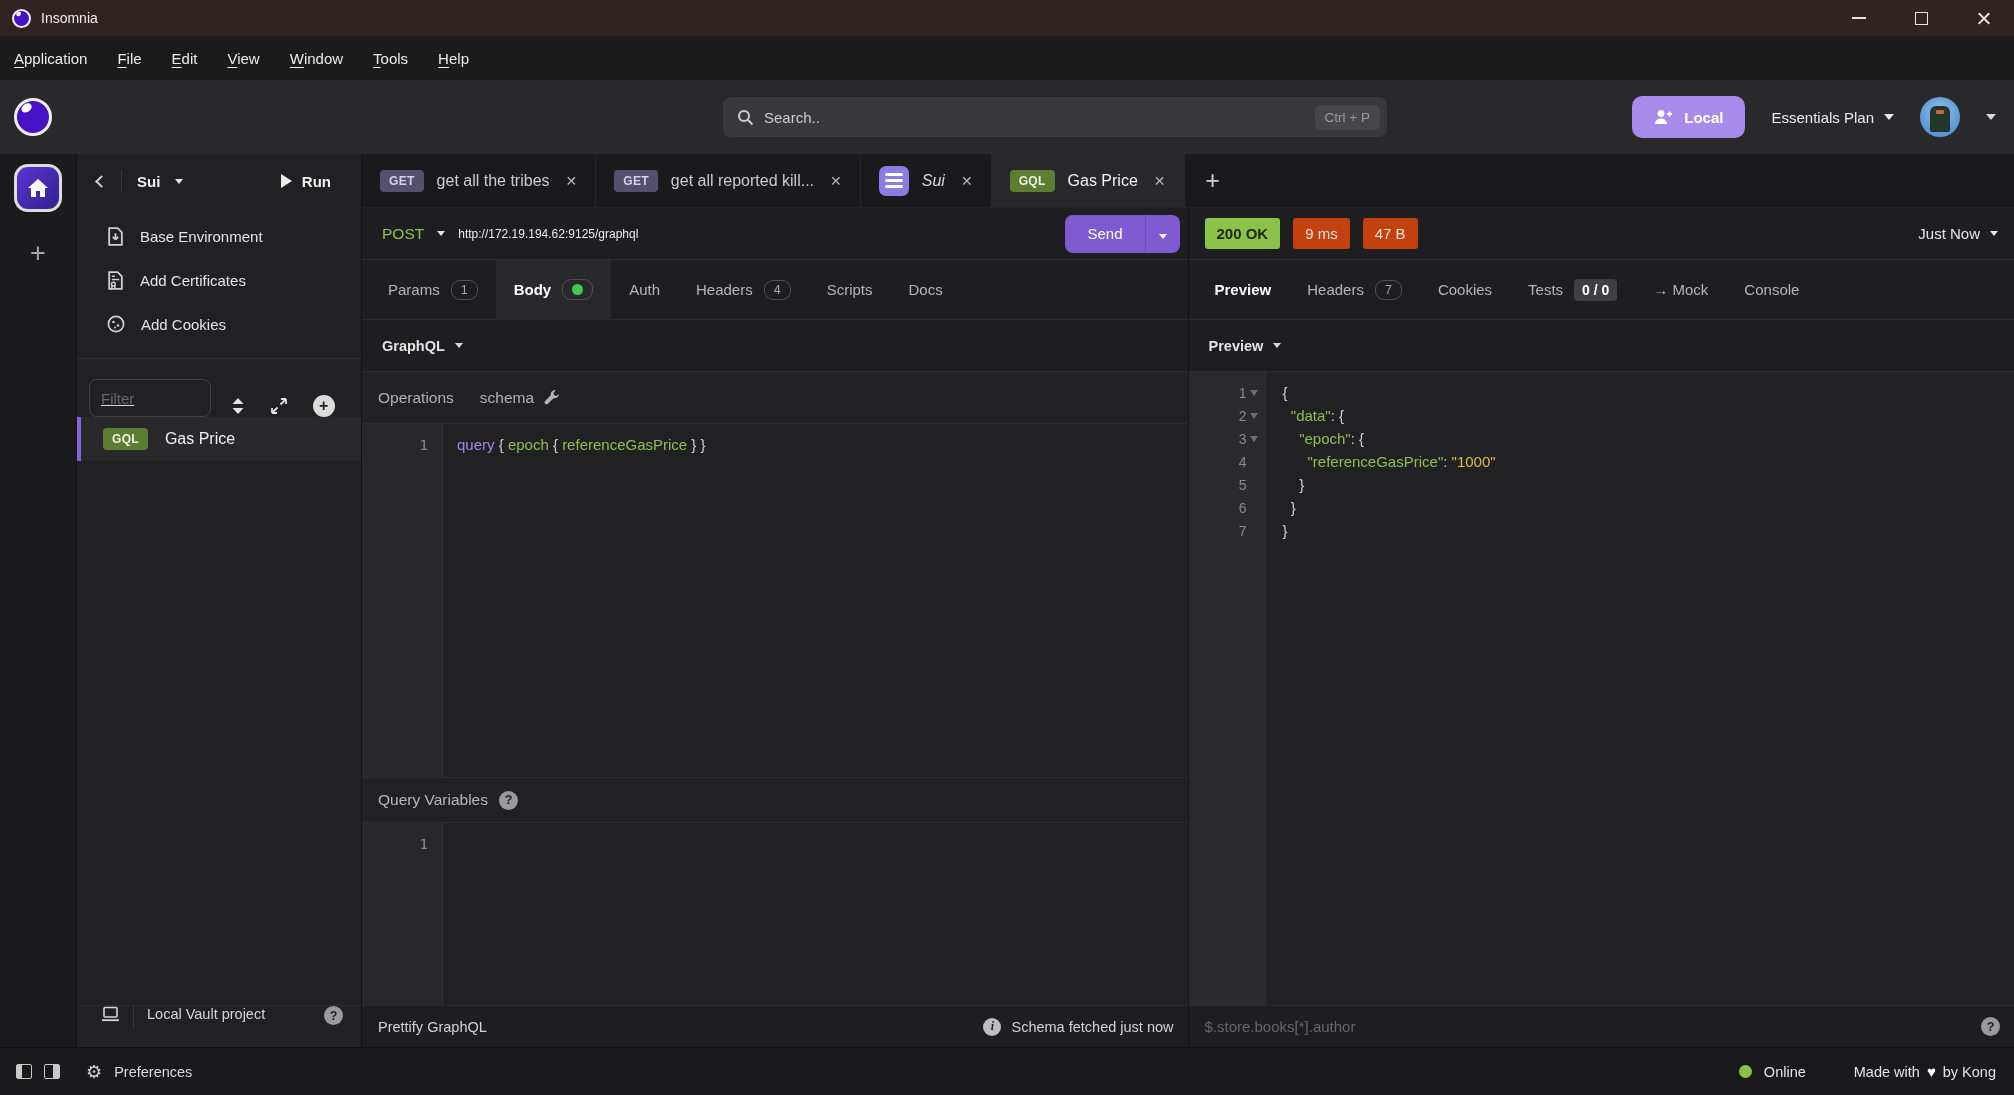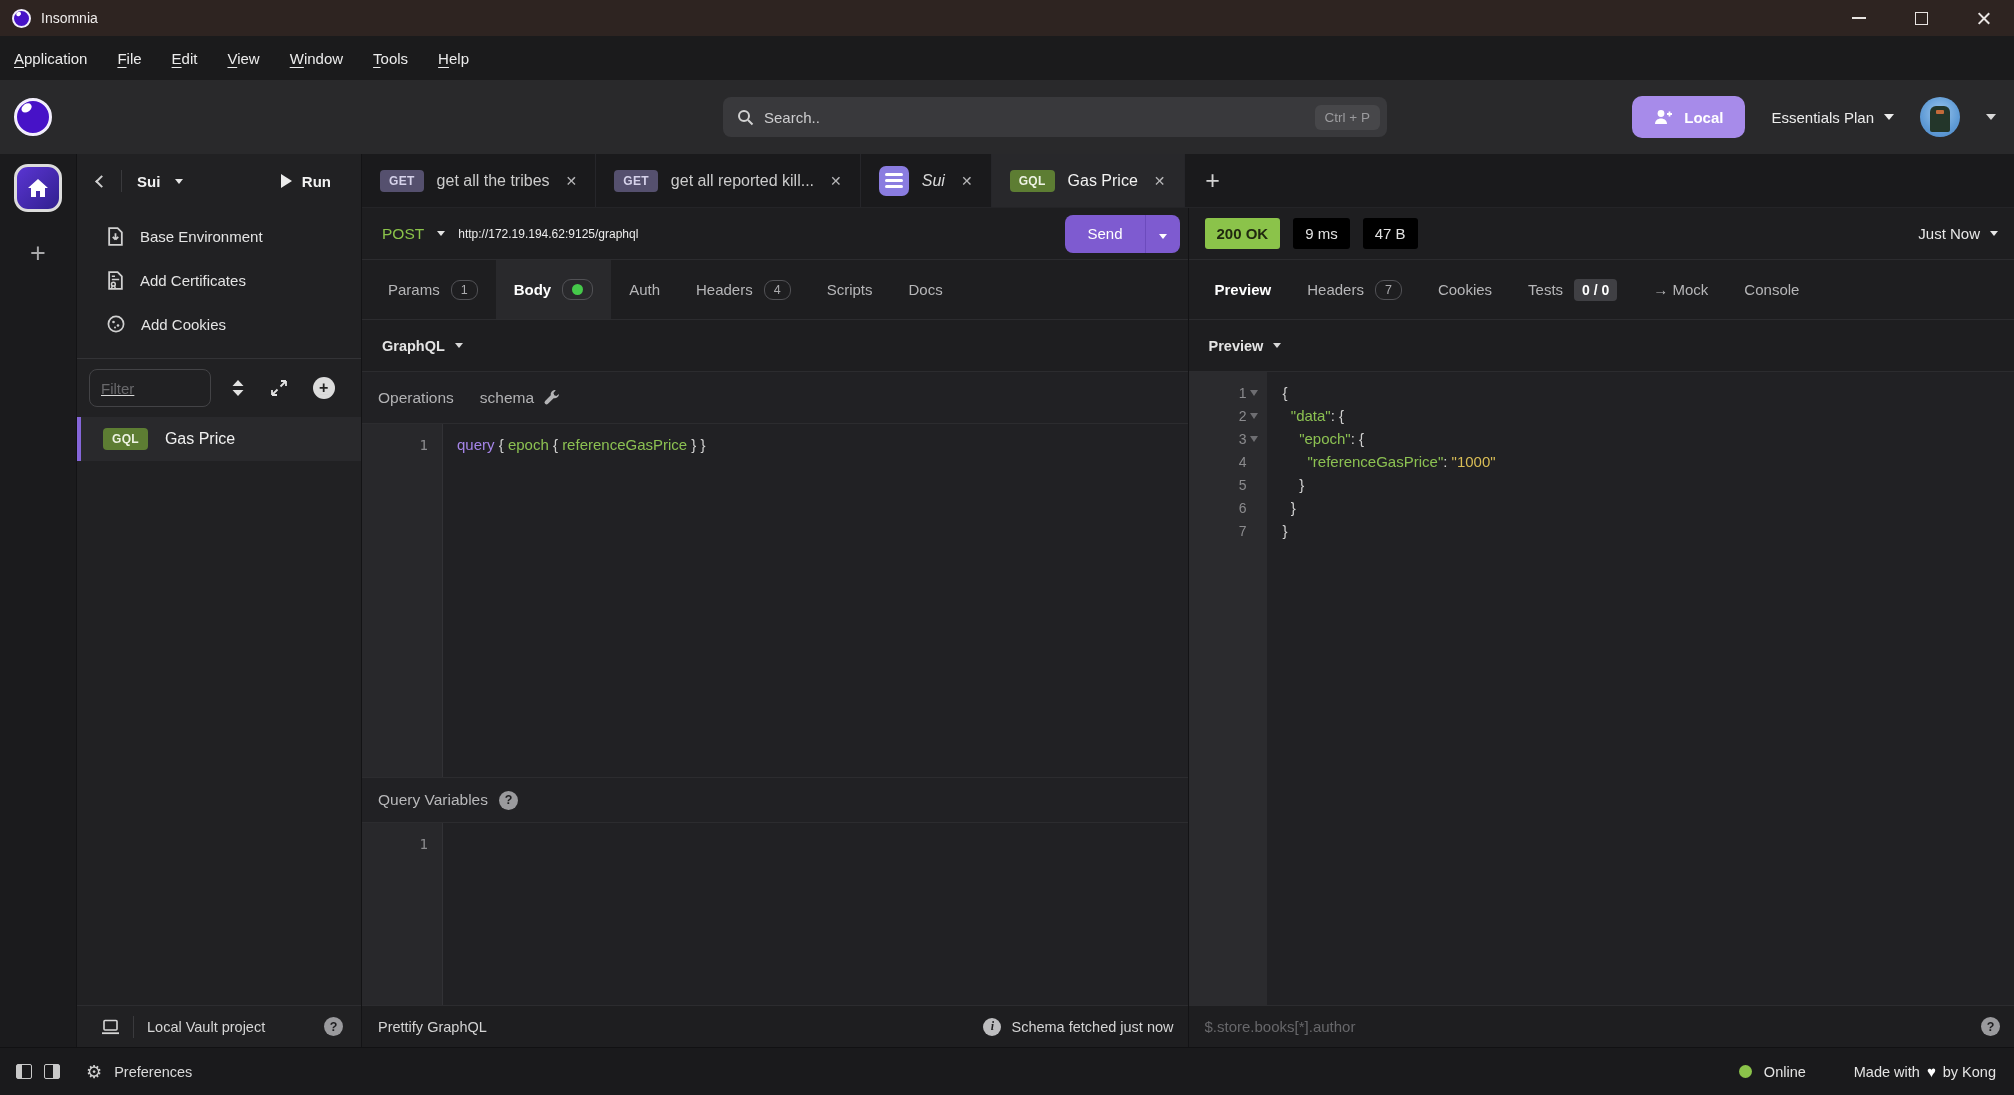--- a/index.html
+++ b/index.html
@@ -52,32 +52,32 @@
 .sb-header{height:54px;display:flex;align-items:center;gap:15px;padding:0 30px 0 20px;flex:0 0 auto;}
 .chev-left{width:9px;height:9px;border-left:2px solid #cfcfcf;border-bottom:2px solid #cfcfcf;transform:rotate(45deg);flex:0 0 auto;}
 .vdiv{width:1px;height:22px;background:#3a3a3d;flex:0 0 auto;}
 .sb-name{font-weight:700;color:#f2f2f2;}
 .sb-run{margin-left:auto;display:flex;align-items:center;gap:10px;font-weight:700;color:#f2f2f2;}
 .play{width:0;height:0;border-top:7px solid transparent;border-bottom:7px solid transparent;border-left:11px solid #ececec;}
 .sb-items{padding:6px 0 12px;}
 .sb-item{height:44px;display:flex;align-items:center;gap:16px;padding-left:30px;color:#e4e4e4;cursor:default;}
 .sb-item svg{flex:0 0 auto;}
 .sb-div{height:1px;background:#333336;}
-.filter-row{height:58px;display:flex;align-items:center;padding:0 14px 0 12px;flex:0 0 auto;text-decoration:underline;}
+.filter-row{height:58px;display:flex;align-items:flex-end;padding:0 14px 0 12px;flex:0 0 auto;text-decoration:underline;}
 .filter-input{width:122px;height:38px;border:1px solid #434346;border-radius:8px;background:transparent;padding:0 11px;color:#e0e0e0;font-size:15px;outline:none;}
 .filter-input::placeholder{color:#68686b;}
 .ficons{flex:1;display:flex;justify-content:space-around;align-items:center;padding-left:8px;}
 .plus-circle{width:22px;height:22px;border-radius:50%;background:#dcdcdc;color:#222;display:flex;align-items:center;justify-content:center;font-size:16px;font-weight:700;line-height:1;}
 .req-item{height:44px;display:flex;align-items:center;gap:17px;padding-left:22px;background:#29292c;border-left:4px solid #8566d9;cursor:default;}
 .badge{font-size:12px;font-weight:700;padding:4px 9px;border-radius:4px;letter-spacing:.3px;flex:0 0 auto;}
 .badge.gql{background:#5d7d33;color:#eef3e4;}
 .badge.get{background:#55506e;color:#d6d2ea;}
 .req-item .rlabel{color:#f0f0f0;font-size:16px;}
 .sb-spacer{flex:1;}
-.sb-footer{height:42px;border-top:1px solid #2d2d30;display:flex;align-items:center;gap:13px;padding:0 18px 0 24px;color:#d6d6d6;font-size:14.5px;flex:0 0 auto;}
+.sb-footer{height:42px;border-top:1px solid #2d2d30;display:flex;align-items:flex-start;gap:13px;padding:0 18px 0 24px;color:#d6d6d6;font-size:14.5px;flex:0 0 auto;}
 .qmark{width:19px;height:19px;border-radius:50%;background:#9a9a9d;color:#1c1c1e;font-size:12.5px;font-weight:700;display:flex;align-items:center;justify-content:center;flex:0 0 auto;}
 .imark{width:18px;height:18px;border-radius:50%;background:#bdbdbf;color:#1c1c1e;font-size:12px;font-weight:700;display:flex;align-items:center;justify-content:center;font-family:"Liberation Serif",serif;font-style:italic;flex:0 0 auto;}
 
 
 .content{flex:1;display:flex;flex-direction:column;min-width:0;}
 .tabstrip{height:54px;background:#1a1a1c;display:flex;align-items:stretch;border-bottom:1px solid #242427;flex:0 0 auto;}
 .tab{display:flex;align-items:center;gap:13px;padding:0 18px;border-right:1px solid #26262a;color:#cccccc;cursor:default;}
 .tab.active{background:#28282b;color:#f2f2f2;}
 .tablabel{font-size:16px;white-space:nowrap;}
 .tablabel.ital{font-style:italic;color:#dadada;}
@@ -117,21 +117,21 @@
 .tok-punct{color:#cfcfcf;}
 .qv-header{height:46px;display:flex;align-items:center;gap:11px;padding-left:16px;background:#212124;border-top:1px solid #2c2c2f;border-bottom:1px solid #2c2c2f;color:#b8b8ba;font-size:15.5px;flex:0 0 auto;}
 .qv-editor{height:182px;display:flex;background:#212124;flex:0 0 auto;}
 .pane-footer{height:42px;border-top:1px solid #2c2c2f;background:#1e1e20;display:flex;align-items:center;gap:10px;padding:0 14px 0 16px;color:#d4d4d4;font-size:14.5px;flex:0 0 auto;}
 .pf-spacer{flex:1;}
 
 
 .metabar{height:52px;display:flex;align-items:center;gap:13px;background:#1e1e20;border-bottom:1px solid #2c2c2f;padding:0 16px;flex:0 0 auto;}
 .stat{padding:7px 12px;border-radius:3px;font-size:15px;}
 .stat.ok{background:#8bc34a;color:#20290f;font-weight:700;}
-.stat.gray{background:#000000;color:#e2e2e2;}
+.stat.gray{background:#c2410c;color:#e2e2e2;}
 .m-spacer{flex:1;}
 .history{display:flex;align-items:center;gap:10px;color:#e8e8e8;}
 .resp-body{flex:1;display:flex;min-height:0;background:#212124;}
 .resp-gutter{width:78px;background:#2b2b2e;padding-top:9px;flex:0 0 auto;}
 .rgline{height:23px;display:flex;align-items:center;padding-right:6px;color:#8b8b8e;font-family:"DejaVu Sans Mono",monospace;font-size:14px;}
 .rgnum{flex:1;text-align:right;}
 .foldslot{width:14px;display:flex;justify-content:center;}
 .fold{width:0;height:0;border-left:4.5px solid transparent;border-right:4.5px solid transparent;border-top:6px solid #6e6e72;}
 .resp-code{padding:9px 0 0 16px;font-family:"DejaVu Sans Mono",monospace;font-size:15px;line-height:23px;white-space:pre;}
 .resp-filter{flex:1;background:transparent;border:none;outline:none;color:#d0d0d0;font-size:15px;}

